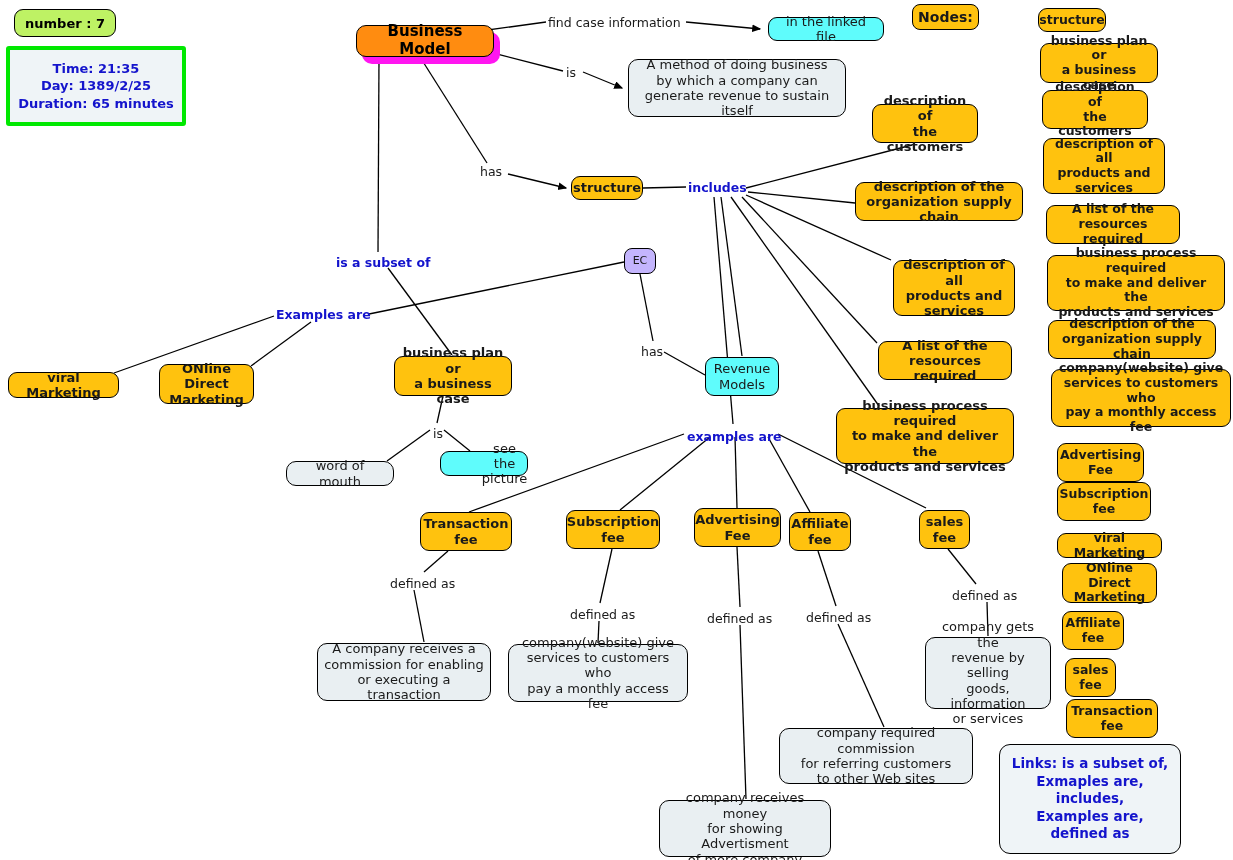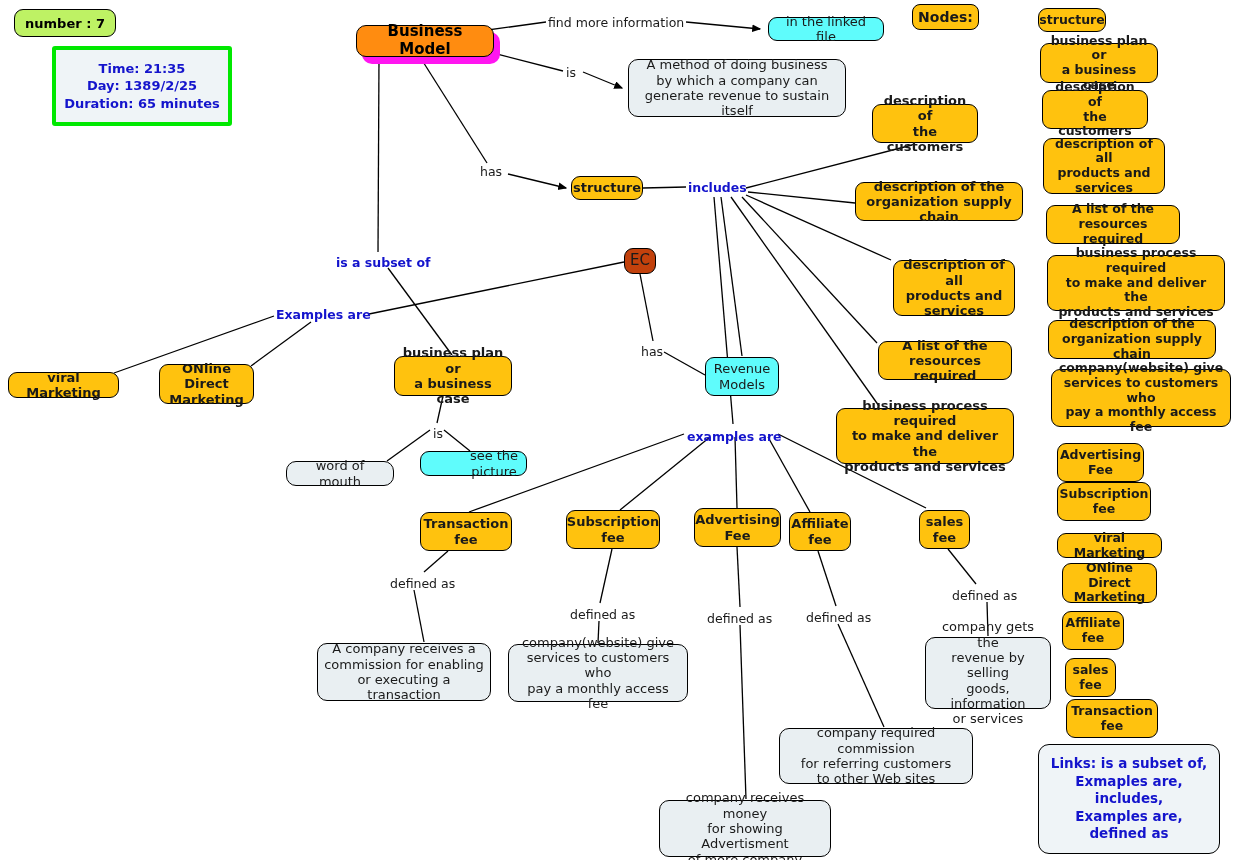--- a/index.html
+++ b/index.html
@@ -22,21 +22,21 @@
     white-space:pre-line;
     padding:3px 6px;
   }
   
   .n-yellow{background:#FFC20E;color:#1a1a1a;font-size:13px;font-weight:bold;}
   
   .n-grey{background:#E9EFF2;color:#1a1a1a;font-size:13px;border-radius:10px;}
   
   .n-cyan{background:#5FFCFC;color:#1a1a1a;font-size:13px;}
   
-  .n-pink{background:#c2410c;color:#1a1a1a;font-size:15px;}
+  .n-pink{background:#c4b5fd;color:#1a1a1a;font-size:11px;border-radius:8px;}
 
   
   .n-root{
     background:#FF8C10;color:#000;font-weight:bold;font-size:15px;
     border-radius:10px;border:1.6px solid #000;
     box-shadow:6px 7px 0 0 #FF16F0;
     z-index:5;
     margin-left:24px;
   }
 
@@ -57,30 +57,29 @@
     background:#bef264;border:1.6px solid #000;border-radius:9px;
     display:flex;align-items:center;justify-content:center;
     font-weight:bold;font-size:13px;color:#000;
   }
   .badge-time{
     position:absolute;left:6px;top:46px;width:172px;height:72px;
     background:#EFF4F7;border:4px solid #00E800;border-radius:3px;
     display:flex;align-items:center;justify-content:center;text-align:center;
     color:#1414CC;font-weight:bold;font-size:13px;line-height:1.35;
     white-space:pre-line;
-    margin-left:46px;
   }
   .badge-nodes{
     position:absolute;left:912px;top:4px;width:65px;height:24px;
     background:#FFC20E;border:1.6px solid #000;border-radius:8px;
     display:flex;align-items:center;justify-content:center;
     font-weight:bold;font-size:14px;color:#1a1a1a;
   }
   .panel-links{
-    position:absolute;left:1038px;top:744px;width:180px;height:108px;
+    position:absolute;left:999px;top:744px;width:180px;height:108px;
     background:#EFF4F7;border:1.4px solid #000;border-radius:11px;
     display:flex;align-items:center;justify-content:center;text-align:center;
     color:#1414CC;font-weight:bold;font-size:13.5px;line-height:1.3;
     white-space:pre-line;
   }
   .legend-node{font-size:12.5px;}
 </style>
 </head>
 <body>
 
@@ -165,21 +164,21 @@
 products and services</div>
       <div class="node n-pink" style="left: 624px; top: 248px; width: 32px; height: 26px;">EC</div>
       <div class="node n-cyan" style="left: 705px; top: 357px; width: 74px; height: 39px;">Revenue
 Models</div>
       <div class="node n-yellow" style="left: 8px; top: 372px; width: 111px; height: 26px;">viral Marketing</div>
       <div class="node n-yellow" style="left: 159px; top: 364px; width: 95px; height: 40px;">ONline Direct
 Marketing</div>
       <div class="node n-yellow" style="left: 394px; top: 356px; width: 118px; height: 40px;">business plan or
 a business case</div>
       <div class="node n-grey" style="left: 286px; top: 461px; width: 108px; height: 25px;">word of mouth</div>
-      <div class="node n-cyan" style="left: 420px; top: 451px; width: 107px; height: 25px; padding-left: 47px;">see the picture</div>
+      <div class="node n-cyan" style="left: 440px; top: 451px; width: 88px; height: 25px; padding-left: 47px;">see the picture</div>
       <div class="node n-yellow" style="left: 420px; top: 512px; width: 92px; height: 39px;">Transaction
 fee</div>
       <div class="node n-yellow" style="left: 566px; top: 510px; width: 94px; height: 39px;">Subscription
 fee</div>
       <div class="node n-yellow" style="left: 694px; top: 508px; width: 87px; height: 39px;">Advertising
 Fee</div>
       <div class="node n-yellow" style="left: 789px; top: 512px; width: 62px; height: 39px;">Affiliate
 fee</div>
       <div class="node n-yellow" style="left: 919px; top: 510px; width: 51px; height: 39px;">sales
 fee</div>
@@ -195,21 +194,21 @@
 or services</div>
       <div class="node n-grey" style="left: 779px; top: 728px; width: 194px; height: 56px;">company required commission
 for referring customers
 to other Web sites</div>
       <div class="node n-grey" style="left: 659px; top: 800px; width: 172px; height: 57px;">company receives money
 for showing Advertisment
 of more company</div>
     </div>
 
   <div id="label-layer">
-      <div class="link-plain" style="left: 548px; top: 15px;">find more information</div>
+      <div class="link-plain" style="left: 548px; top: 15px;">find case information</div>
       <div class="link-plain" style="left: 566px; top: 65px;">is</div>
       <div class="link-plain" style="left: 480px; top: 164px;">has</div>
       <div class="link-blue" style="left: 688px; top: 180px;">includes</div>
       <div class="link-blue" style="left: 336px; top: 255px;">is a subset of</div>
       <div class="link-blue" style="left: 276px; top: 307px;">Examples are</div>
       <div class="link-plain" style="left: 641px; top: 344px;">has</div>
       <div class="link-plain" style="left: 433px; top: 426px;">is</div>
       <div class="link-blue" style="left: 687px; top: 429px;">examples are</div>
       <div class="link-plain" style="left: 390px; top: 576px;">defined as</div>
       <div class="link-plain" style="left: 570px; top: 607px;">defined as</div>

